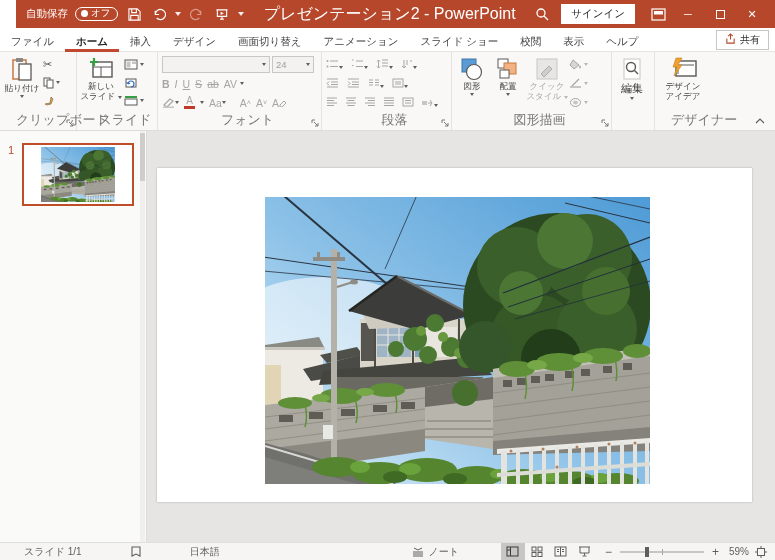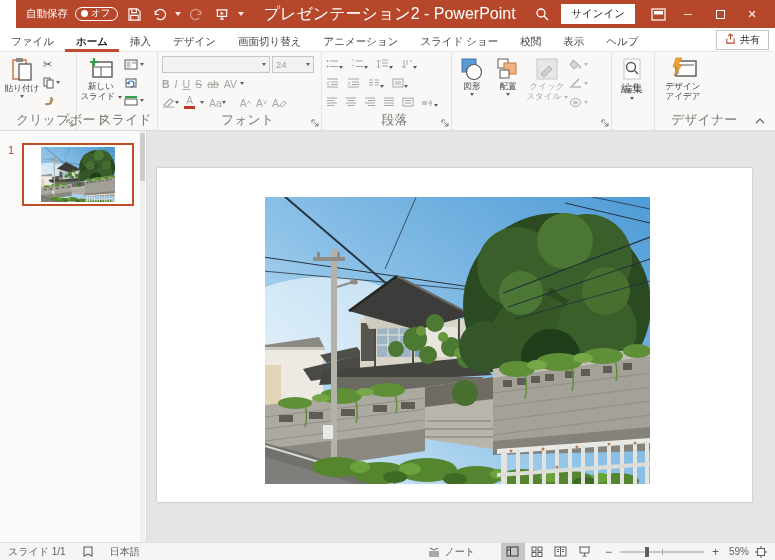--- a/index.html
+++ b/index.html
@@ -57,21 +57,21 @@
   .thumb { position:absolute; left:22px; top:12px; width:112px; height:63px; background:#fff; border:2px solid #bf4d28; display:flex; align-items:center; justify-content:center; cursor:pointer; }
   .thumb svg { display:block; }
   .thumb-scroll { position:absolute; right:1px; top:0; bottom:0; width:5px; background:#f0efee; }
   .thumb-scroll .tsb { position:absolute; top:2px; width:5px; height:48px; background:#cfcdcb; }
   .editor { flex:1; position:relative; }
   .slide { position:absolute; left:10px; top:37px; width:595px; height:334px; background:#fff; box-shadow:0 0 2px rgba(0,0,0,.25); }
   .photo { position:absolute; left:108px; top:29px; width:385px; height:287px; cursor:pointer; }
 
   
   .statusbar { height:18px; background:#f6f5f4; border-top:1px solid #e1dfdd; display:flex; align-items:center; font-size:10px; color:#605e5c; flex:0 0 18px; }
-  .sb-item { display:flex; align-items:center; gap:4px; padding:0 8px; cursor:pointer; height:18px; }
+  .sb-item { display:flex; align-items:center; gap:4px; padding:0 24px; cursor:pointer; height:18px; }
   .sb-spacer { flex:1; }
   .viewbtn { width:24px; height:18px; display:flex; align-items:center; justify-content:center; cursor:pointer; }
   .viewbtn.sel { background:#c8c6c4; }
   .zoomslider { display:flex; align-items:center; gap:6px; padding:0 6px; }
   .ztrack { width:84px; height:2px; background:#c8c6c4; position:relative; }
   .ztick { position:absolute; left:50%; top:-2px; width:1px; height:6px; background:#a8a6a3; }
   .zthumb { position:absolute; left:30%; top:-4px; width:4px; height:10px; background:#605e5c; cursor:pointer; }
   .zbtn { font-size:12px; color:#605e5c; cursor:pointer; padding:0 2px; }
 </style>
 </head>
@@ -584,20 +584,21 @@
           <span class="carD dis"></span>
         </span>
         <span class="smallbtn dis">
           <svg width="13" height="11" viewBox="0 0 13 11">
               <ellipse cx="6.5" cy="5.5" rx="5" ry="4" fill="none" stroke="#a8a6a3"></ellipse>
               <ellipse cx="6.5" cy="5.5" rx="2.5" ry="2" fill="#c8c6c4"></ellipse>
             </svg>
           <span class="carD dis"></span>
         </span>
       </div>
+      <span class="group-label">図形描画</span>
       <span class="dlg">
         <svg width="8" height="8" viewBox="0 0 8 8">
             <path d="M1,1 h3 M1,1 v3 M3,3 L7,7 M7,4 v3 h-3" stroke="#7a7874" fill="none"></path>
           </svg>
       </span>
     </div>
 
     <div class="group" style="width:43px">
       <div class="editorbtn">
         <svg width="20" height="22" viewBox="0 0 20 22">

